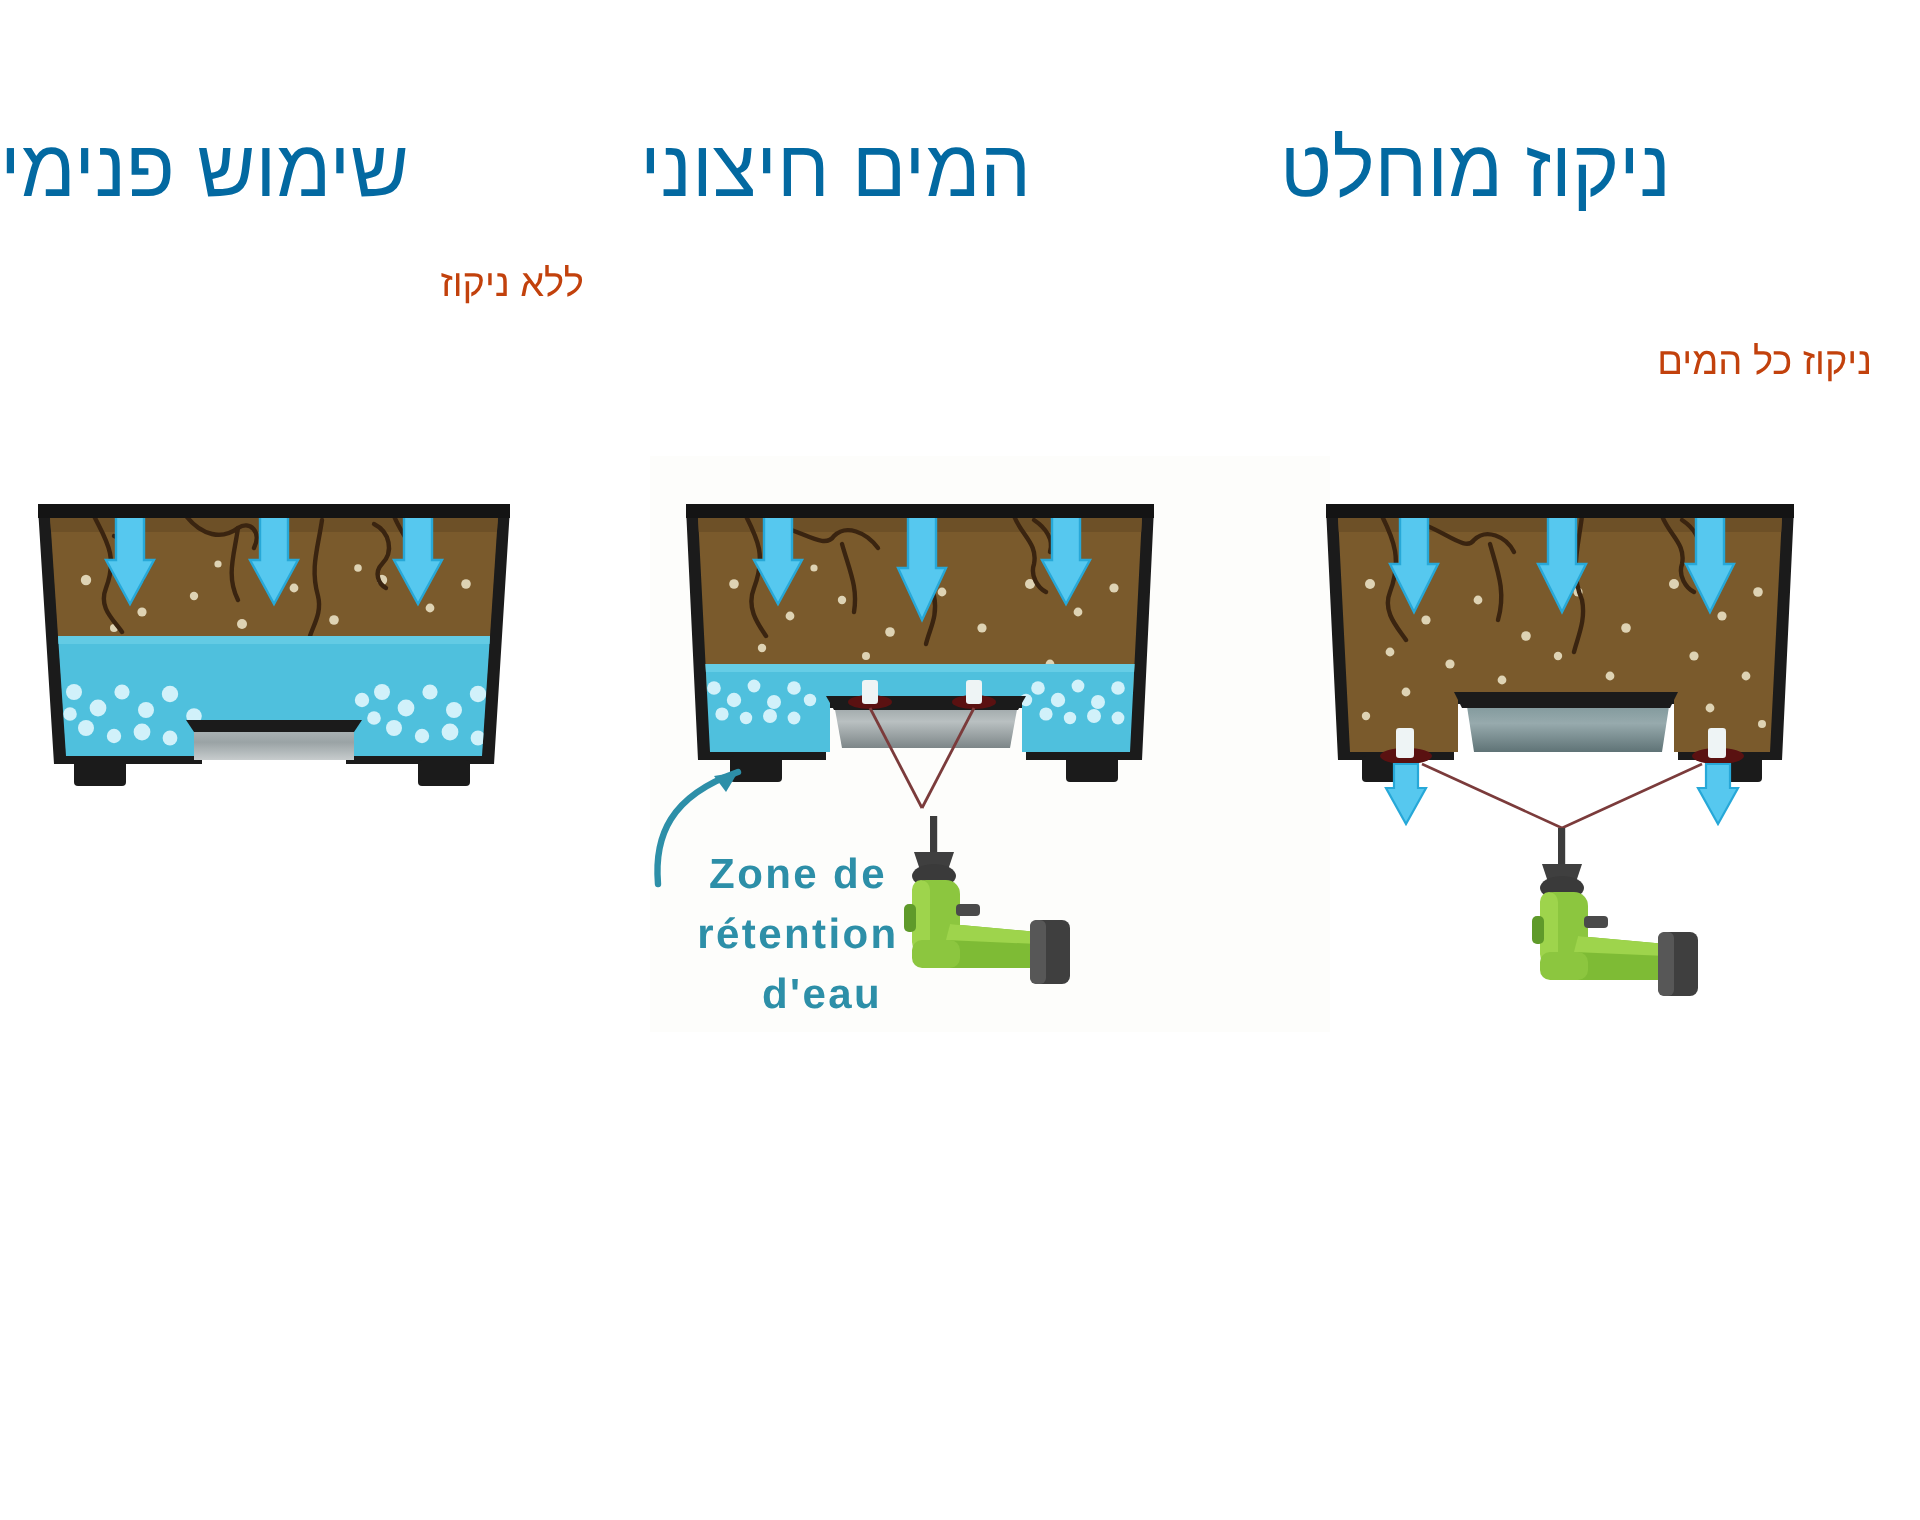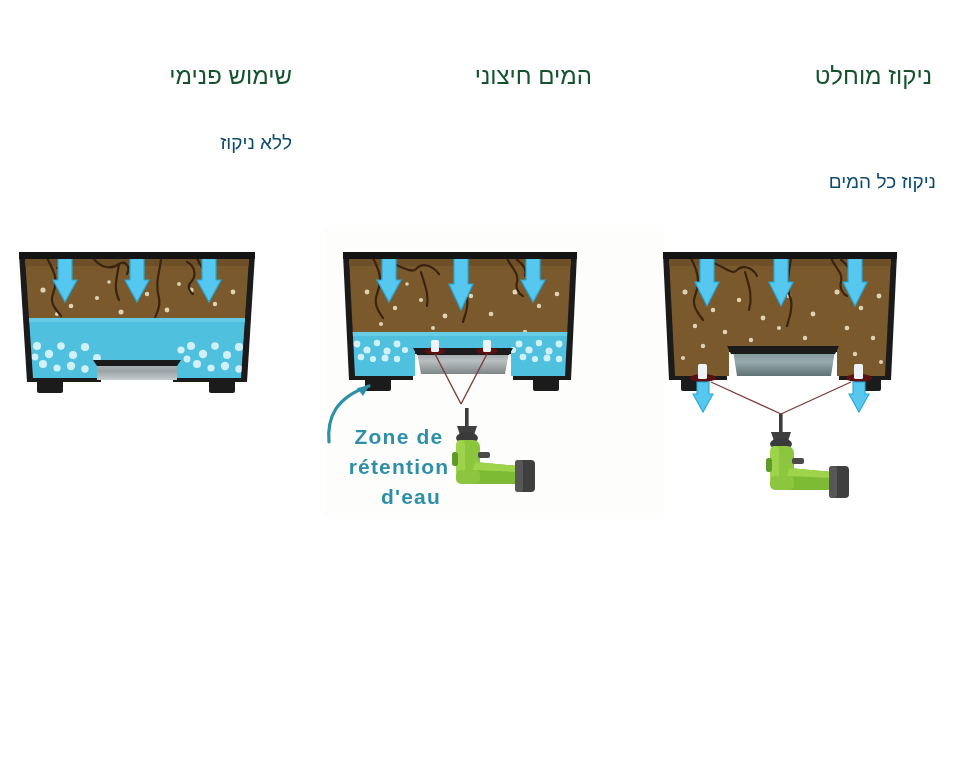--- a/index.html
+++ b/index.html
@@ -37,44 +37,44 @@
     width: 320px;
     height: 540px;
     position: relative;
     direction: rtl;
   }
 
   .heading {
     position: absolute;
     top: 62px;
     width: 100%;
-    text-align: right;
+    text-align: left;
     padding-right: 28px;
     box-sizing: border-box;
-    font-size: 24px;
+    font-size: 40px;
     font-weight: 400;
-    color: #14532d;
+    color: #0369a1;
     line-height: 1.15;
     letter-spacing: 0px;
     direction: rtl;
     white-space: nowrap;
   }
   .column.col-mid .heading { padding-right: 48px; }
   .column.col-right .heading { }
 
   .subtitle {
     position: absolute;
     top: 128px;
     width: 100%;
     text-align: right;
     padding-right: 28px;
     box-sizing: border-box;
     font-size: 19px;
     font-weight: 400;
-    color: #0c4a6e;
+    color: #c2410c;
     line-height: 1.55;
     direction: rtl;
   }
   .column.col-mid .subtitle { padding-right: 58px; }
   .column.col-right .subtitle { padding-right: 24px; margin-top: 39px; }
 
   .subtitle .sub-line { display: block; }
 
   .figure {
     position: absolute;

